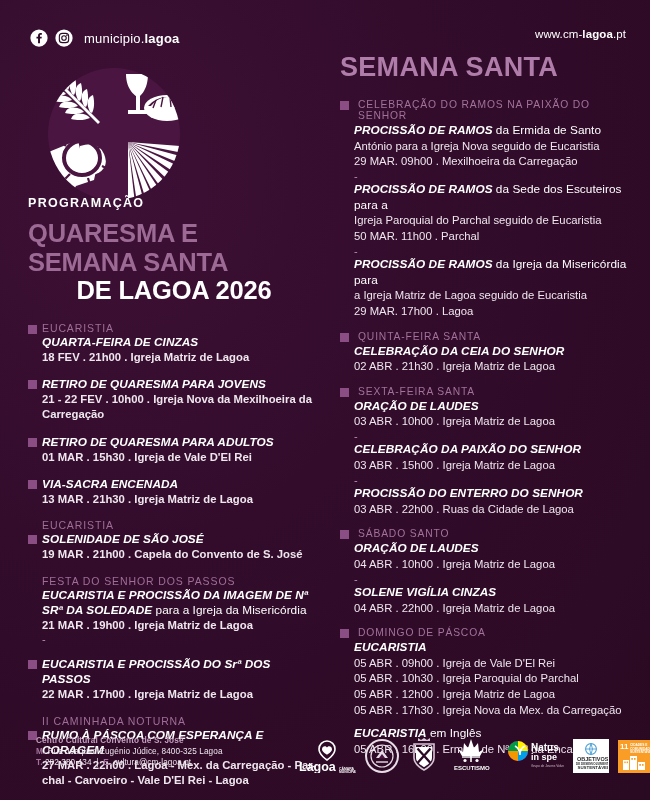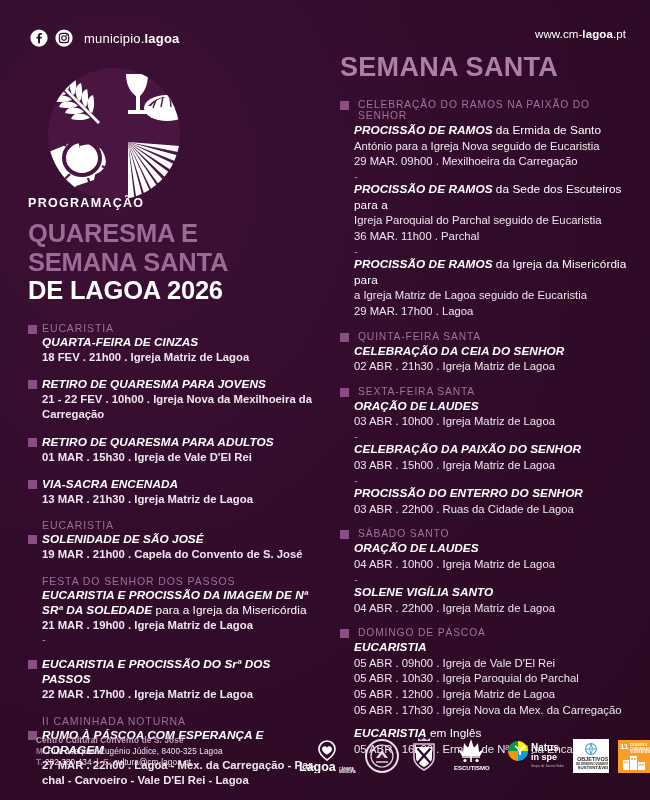--- a/index.html
+++ b/index.html
@@ -37,21 +37,21 @@
   .emblem { position: absolute; left: 36px; top: 62px; width: 160px; height: 140px; }
 
   
   .left-col { position: absolute; left: 28px; top: 196px; width: 292px; }
   .kicker {
     font-size: 12.5px; font-weight: 700; letter-spacing: 1.3px;
     color: #ffffff; margin-bottom: 9px;
   }
   .big { font-size: 25.5px; font-weight: 700; line-height: 1.12; letter-spacing: -.2px; }
   .big .muted { color: #9c6a95; }
-  .big .bright { color: #ffffff; }
+  .big .bright { color: #ffffff; text-align: center; }
 
   .events { margin-top: 17px; }
   .ev { margin-bottom: 12px; position: relative; }
   .cat {
     font-size: 10.5px; letter-spacing: .9px; color: #9f6e98;
     position: relative; padding-left: 14px; margin-bottom: 1px; text-transform: uppercase;
   }
   .cat.sq::before, .ttl.sq::before {
     content: ""; position: absolute; left: 0; top: 3px;
     width: 9px; height: 9px; background: #8a4e85;
@@ -268,21 +268,21 @@
     <div class="rtitle">SEMANA SANTA</div>
     <div id="right-events">
         <div class="rev">
           <div class="rcat">CELEBRAÇÃO DO RAMOS NA PAIXÃO DO SENHOR</div>
           <div class="rttl">PROCISSÃO DE RAMOS<span class="reg"> da Ermida de Santo</span></div>
           <div class="rdet">António para a Igreja Nova seguido de Eucaristia</div>
           <div class="rdet">29 MAR. 09h00 . Mexilhoeira da Carregação</div>
           <div class="rdash">-</div>
           <div class="rttl">PROCISSÃO DE RAMOS<span class="reg"> da Sede dos Escuteiros para a</span></div>
           <div class="rdet">Igreja Paroquial do Parchal seguido de Eucaristia</div>
-          <div class="rdet">36 MAR. 11h00 . Parchal</div>
+          <div class="rdet">50 MAR. 11h00 . Parchal</div>
           <div class="rdash">-</div>
           <div class="rttl">PROCISSÃO DE RAMOS<span class="reg"> da Igreja da Misericórdia para</span></div>
           <div class="rdet">a Igreja Matriz de Lagoa seguido de Eucaristia</div>
           <div class="rdet">29 MAR. 17h00 . Lagoa</div>
         </div>
         <div class="rev">
           <div class="rcat">QUINTA-FEIRA SANTA</div>
           <div class="rttl">CELEBRAÇÃO DA CEIA DO SENHOR</div>
           <div class="rdet">02 ABR . 21h30 . Igreja Matriz de Lagoa</div>
         </div>
@@ -295,21 +295,21 @@
           <div class="rdet">03 ABR . 15h00 . Igreja Matriz de Lagoa</div>
           <div class="rdash">-</div>
           <div class="rttl">PROCISSÃO DO ENTERRO DO SENHOR</div>
           <div class="rdet">03 ABR . 22h00 . Ruas da Cidade de Lagoa</div>
         </div>
         <div class="rev">
           <div class="rcat">SÁBADO SANTO</div>
           <div class="rttl">ORAÇÃO DE LAUDES</div>
           <div class="rdet">04 ABR . 10h00 . Igreja Matriz de Lagoa</div>
           <div class="rdash">-</div>
-          <div class="rttl">SOLENE VIGÍLIA SANTO</div>
+          <div class="rttl">SOLENE VIGÍLIA CINZAS</div>
           <div class="rdet">04 ABR . 22h00 . Igreja Matriz de Lagoa</div>
         </div>
         <div class="rev">
           <div class="rcat">DOMINGO DE PÁSCOA</div>
           <div class="rttl">EUCARISTIA</div>
           <div class="rdet">05 ABR . 09h00 . Igreja de Vale D'El Rei</div>
           <div class="rdet">05 ABR . 10h30 . Igreja Paroquial do Parchal</div>
           <div class="rdet">05 ABR . 12h00 . Igreja Matriz de Lagoa</div>
           <div class="rdet">05 ABR . 17h30 . Igreja Nova da Mex. da Carregação</div>
           <div class="gap"></div>

